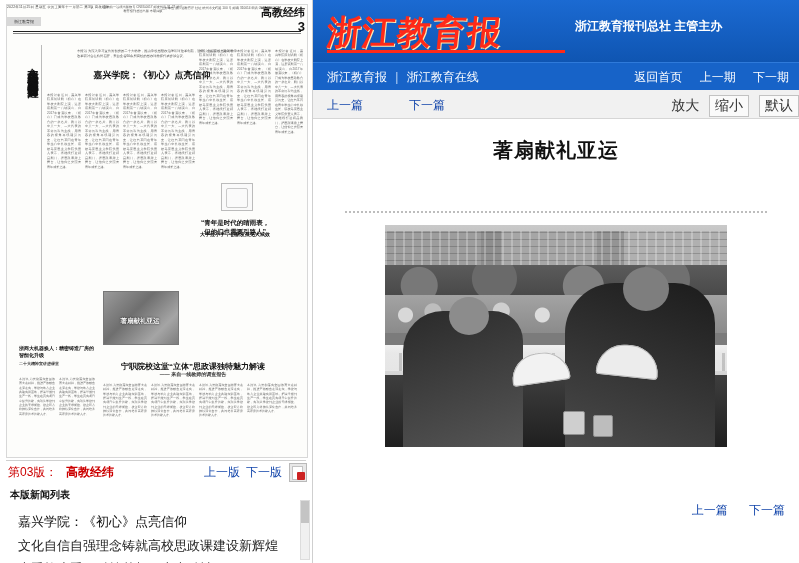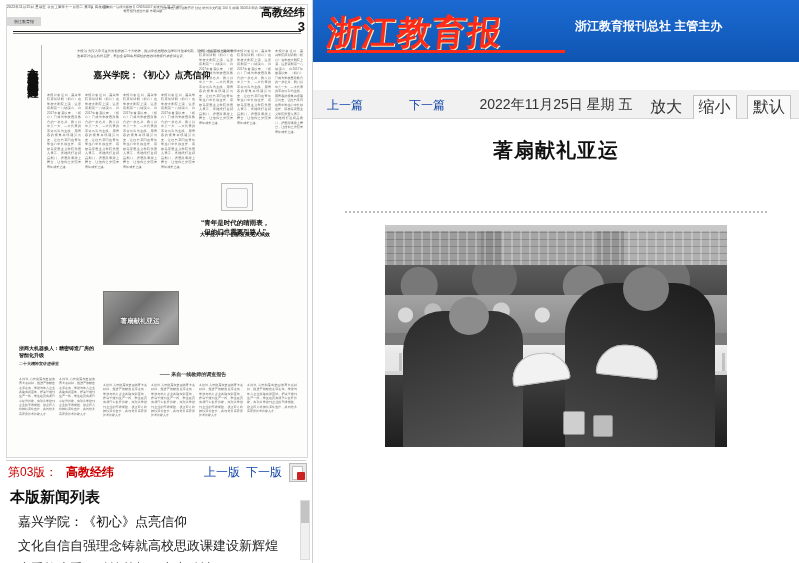--- a/index.html
+++ b/index.html
@@ -121,21 +121,21 @@
   }
   .pdf-ico:after{
     content:"";position:absolute;right:1px;bottom:1px;width:8px;height:8px;background:#cc2222;border-radius:1px;
   }
 
   .newslist{
     position:absolute;left:0;top:486px;width:312px;height:77px;
     background:#fff;
   }
   .nl-title{
-    position:absolute;left:10px;top:2px;font-size:15px;font-weight:bold;color:#111;
+    position:absolute;left:10px;top:2px;font-size:10px;font-weight:bold;color:#111;
   }
   .nl-items{position:absolute;left:0;top:24px;width:312px;}
   .nl-item{
     display:block;font-size:13px;color:#222;text-decoration:none;
     padding:3px 0 3px 18px;line-height:1.35;cursor:pointer;
   }
   .nl-item:nth-child(1){color:#111;}
   .nl-scroll{
     position:absolute;right:2px;top:14px;width:8px;height:58px;background:#f0f0f0;border:1px solid #dcdcdc;
   }
@@ -175,21 +175,21 @@
   .toolbar{
     position:absolute;left:0;top:90px;width:486px;height:28px;
     background:#f1f1f1;border-bottom:1px solid #d6d6d6;
   }
   .tb-prev{position:absolute;left:14px;top:7px;font-size:12px;color:#1144aa;text-decoration:none;cursor:pointer;}
   .tb-next{position:absolute;left:96px;top:7px;font-size:12px;color:#1144aa;text-decoration:none;cursor:pointer;}
   .tb-date{
     position:absolute;left:0;right:0;top:6px;text-align:center;
     font-size:14px;color:#333;
   }
-  .tb-zoom{position:absolute;right:8px;top:5px;font-size:16px;color:#333;text-align:center;}
+  .tb-zoom{position:absolute;right:0;top:5px;font-size:14px;color:#333;text-align:center;}
   .tb-zoom a{color:#333;text-decoration:none;margin-left:6px;cursor:pointer;}
   .zbox{
     display:inline-block;border:1px solid #c2c2c2;background:#fafafa;
     padding:1px 5px;margin-left:6px;cursor:pointer;
   }
 
   .article{
     position:absolute;left:0;top:119px;width:486px;height:410px;background:#fff;
   }
   .art-title{
@@ -327,20 +327,21 @@
         <div class="pt-stamp">
             <i></i>
           </div>
 
         <div class="pt-sub1">“青年是时代的晴雨表，但他们也需要引路人”</div>
         <div class="pt-sub1b">大手拉小手，创新发展见大成效</div>
 
         <div class="pt-photo"></div>
         <div class="pt-photo-cap">著扇献礼亚运</div>
 
+        <div class="pt-midhead">宁职院校这堂“立体”思政课独特魅力解读</div>
         <div class="pt-midhead2">—— 来自一线教师的调查报告</div>
 
         <div class="pt-bottomhead">浙商大机器换人：精密铸造厂房的智能化升级</div>
         <div class="pt-bottomhead2">二十大精神宣讲进课堂</div>
 
         <div class="pt-b1">本报讯  为贯彻落实全国教育大会精神，推进产教融合走深走实，学校与地方企业共建实训基地，把课堂搬到生产一线，学生在真实项目中提升技能，实现从学校到企业的无缝衔接。校企双方将持续深化合作，共同培养高素质技术技能人才。</div>
         <div class="pt-b2">本报讯  为贯彻落实全国教育大会精神，推进产教融合走深走实，学校与地方企业共建实训基地，把课堂搬到生产一线，学生在真实项目中提升技能，实现从学校到企业的无缝衔接。校企双方将持续深化合作，共同培养高素质技术技能人才。</div>
         <div class="pt-b3">本报讯  为贯彻落实全国教育大会精神，推进产教融合走深走实，学校与地方企业共建实训基地，把课堂搬到生产一线，学生在真实项目中提升技能，实现从学校到企业的无缝衔接。校企双方将持续深化合作，共同培养高素质技术技能人才。</div>
         <div class="pt-b4">本报讯  为贯彻落实全国教育大会精神，推进产教融合走深走实，学校与地方企业共建实训基地，把课堂搬到生产一线，学生在真实项目中提升技能，实现从学校到企业的无缝衔接。校企双方将持续深化合作，共同培养高素质技术技能人才。</div>
         <div class="pt-b5">本报讯  为贯彻落实全国教育大会精神，推进产教融合走深走实，学校与地方企业共建实训基地，把课堂搬到生产一线，学生在真实项目中提升技能，实现从学校到企业的无缝衔接。校企双方将持续深化合作，共同培养高素质技术技能人才。</div>
@@ -370,25 +371,36 @@
   </div>
 
   <div class="right">
 
     <div class="banner">
       <div class="logo-cn">浙江教育报</div>
       <div class="logo-rule"></div>
       <div class="sponsor">浙江教育报刊总社  主管主办</div>
     </div>
 
+    <div class="linkrow">
+      <div class="lgrp">
+        <a href="#">浙江教育报</a>
+        <span class="sep">|</span>
+        <a href="#">浙江教育在线</a>
+      </div>
+      <div class="rgrp">
+        <a href="#">返回首页</a>
+        <a href="#">上一期</a>
+        <a href="#">下一期</a>
+      </div>
+    </div>
 
     <div class="toolbar">
       <a class="tb-prev" href="#">上一篇</a>
       <a class="tb-next" href="#">下一篇</a>
-      <div class="tb-date">2022年11月25日 星期 五</div>
       <div class="tb-zoom">
         <a href="#">放大</a>
         <span class="zbox">缩小</span>
         <span class="zbox">默认</span>
       </div>
     </div>
 
     <div class="article">
       <div class="art-title">著扇献礼亚运</div>
       <div class="art-dots"></div>
@@ -403,15 +415,19 @@
         <div class="ph-floor"></div>
         <div class="ph-figL"></div>
         <div class="ph-figR"></div>
         <div class="ph-fan1"></div>
         <div class="ph-fan2"></div>
         <div class="ph-cup"></div>
         <div class="ph-cup2"></div>
       </div>
 
 
+      <div class="art-foot">
+        <a href="#">上一篇</a>
+        <a href="#">下一篇</a>
+      </div>
     </div>
   </div>
 </div>
 
 </body></html>

